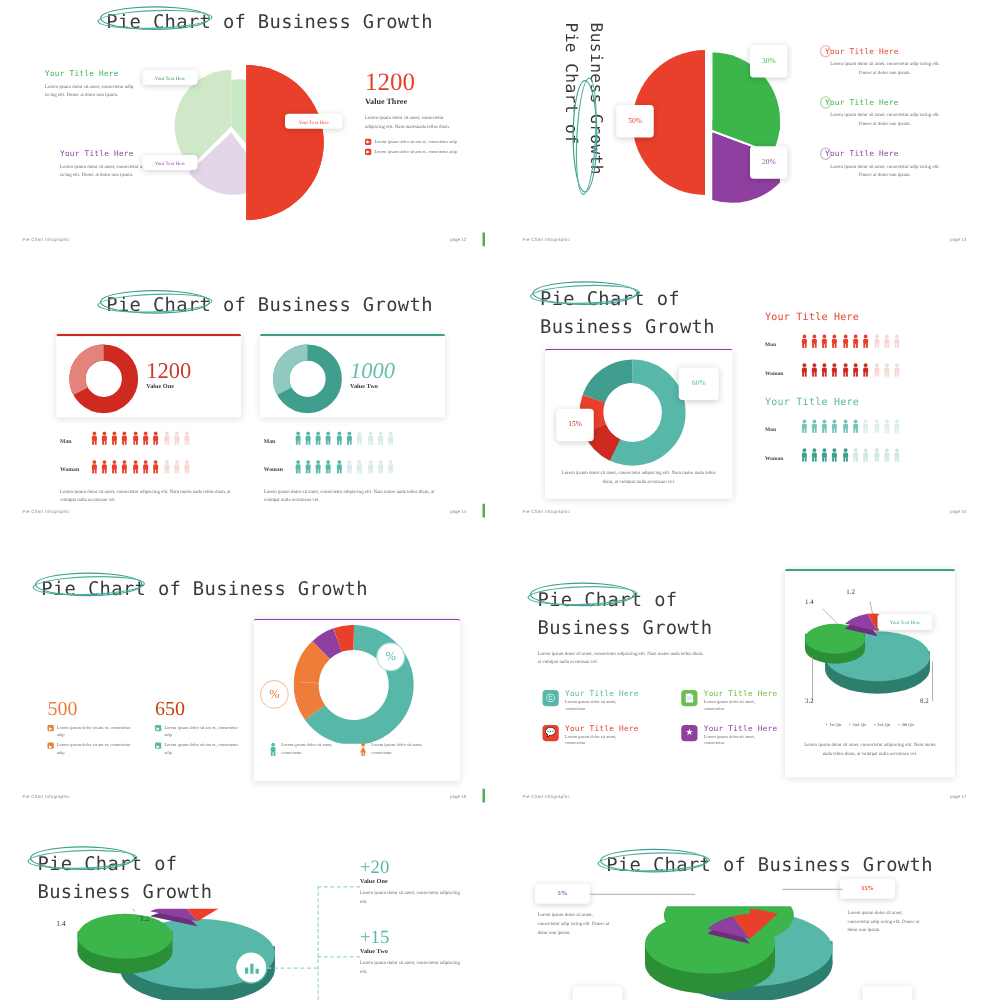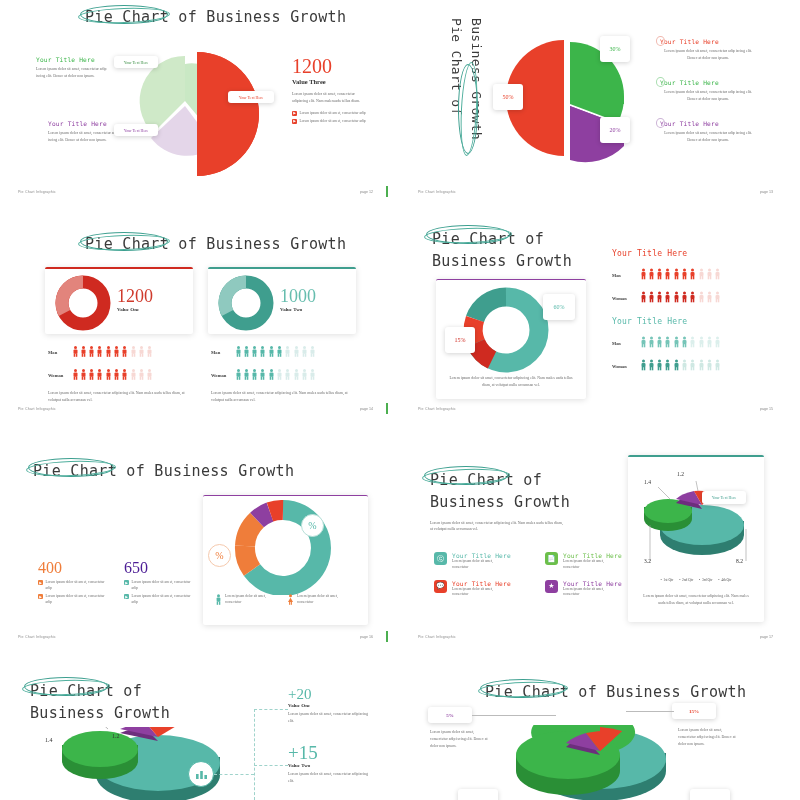--- a/index.html
+++ b/index.html
@@ -300,21 +300,21 @@
     </div>
     <div class="body-txt" style="margin-top:6px;width:145px;">Lorem ipsum dolor sit amet, consectetur adipiscing elit. Nam males uada tellus diam, at volutpat nulla accumsan vel.</div>
   </div>
 
   <div class="card" style="left:208px;top:52px;width:148px;height:67px;border-top:2px solid #3f9e8e;">
     <svg width="56" height="56" style="position:absolute;left:10px;top:6px;">
       <circle cx="28" cy="28" r="21" fill="none" stroke="#3f9e8e" stroke-width="13"></circle>
       <path d="M28,7 A21,21 0 0,0 9.5,38" fill="none" stroke="#8fc9bf" stroke-width="13"></path>
     </svg>
     <div style="position:absolute;left:72px;top:18px;">
-      <div class="bignum" style="font-size:18px;color:#66bdae;line-height:1;">1000</div>
+      <div class="bignum" style="font-size:18px;color:#66bdae;line-height:1;font-style:italic;">1000</div>
       <div style="font-family:'Liberation Serif',serif;font-weight:bold;font-size:5px;color:#333;margin-top:2px;">Value Two</div>
     </div>
   </div>
   <div style="position:absolute;left:211px;top:128px;width:148px;">
     <div class="prow" style="margin-bottom:5px;">
       <span class="lbl" style="width:22px;">Man</span>
       <span><svg width="7" height="11" viewBox="0 0 7 11" style="margin-right:1.3px">
               <circle cx="3.5" cy="1.6" r="1.5" fill="#57b8a9"></circle>
               <rect x="1.5" y="3.4" width="4" height="4.3" rx="1.2" fill="#57b8a9"></rect>
               <rect x="1.7" y="7.4" width="1.5" height="3.4" fill="#57b8a9"></rect>
@@ -689,34 +689,34 @@
 <div class="slide" style="left:0;top:440px;">
   <div class="title-wrap" style="left:33px;top:22px;">
     <span class="title hl" style="position:relative;">
       <span>Pie Chart of Business Growth</span>
       <span class="ellipse" style="left:-5px;top:-4px;width:86px;height:19px;border-color:#3c9f8f;"></span>
       <span class="ellipse" style="left:-7px;top:-1px;width:90px;height:15px;border-color:#4faf9d;transform:rotate(-2deg);"></span>
     </span>
   </div>
 
   <div style="position:absolute;left:38px;top:120px;">
-    <div class="bignum" style="font-size:16px;color:#ef7d3a;line-height:1;">400</div>
+    <div class="bignum" style="font-size:16px;color:#ef7d3a;line-height:1;">500</div>
     <div style="margin-top:4px;">
       <div class="bullet-row">
             <span class="bullet-ico" style="background:#ef7d3a;">▶</span>
             <span class="bullet-txt" style="width:62px;">Lorem ipsum dolor sit am et, consectetur adip</span>
           </div>
       <div class="bullet-row">
             <span class="bullet-ico" style="background:#ef7d3a;">▶</span>
             <span class="bullet-txt" style="width:62px;">Lorem ipsum dolor sit am et, consectetur adip</span>
           </div>
     </div>
   </div>
   <div style="position:absolute;left:124px;top:120px;">
-    <div class="bignum" style="font-size:16px;color:#4c1d95;line-height:1;font-family:Liberation Serif, serif;">650</div>
+    <div class="bignum" style="font-size:16px;color:#c2410c;line-height:1;font-family:Liberation Serif, serif;">650</div>
     <div style="margin-top:4px;">
       <div class="bullet-row">
             <span class="bullet-ico" style="background:#57b8a9;">▶</span>
             <span class="bullet-txt" style="width:62px;">Lorem ipsum dolor sit am et, consectetur adip</span>
           </div>
       <div class="bullet-row">
             <span class="bullet-ico" style="background:#57b8a9;">▶</span>
             <span class="bullet-txt" style="width:62px;">Lorem ipsum dolor sit am et, consectetur adip</span>
           </div>
     </div>
@@ -890,21 +890,21 @@
   <div class="dash-v" style="left:254px;top:44px;height:91px;"></div>
   <div class="dash-h" style="left:254px;top:44px;width:34px;"></div>
   <div class="dash-h" style="left:254px;top:100px;width:34px;"></div>
 
   <div style="position:absolute;left:288px;top:22px;width:84px;">
     <div class="bignum" style="font-size:15px;color:#57b8a9;line-height:1;">+20</div>
     <div style="font-family:'Liberation Serif',serif;font-weight:bold;font-size:5px;color:#333;margin-top:1px;">Value One</div>
     <div class="body-txt" style="margin-top:3px;">Lorem ipsum dolor sit amet, consectetur adipiscing elit.</div>
   </div>
   <div style="position:absolute;left:288px;top:78px;width:84px;">
-    <div class="bignum" style="font-size:19px;color:#57b8a9;line-height:1;">+15</div>
+    <div class="bignum" style="font-size:15px;color:#57b8a9;line-height:1;">+15</div>
     <div style="font-family:'Liberation Serif',serif;font-weight:bold;font-size:5px;color:#333;margin-top:1px;">Value Two</div>
     <div class="body-txt" style="margin-top:3px;">Lorem ipsum dolor sit amet, consectetur adipiscing elit.</div>
   </div>
 </div>
 
 <div class="slide" style="left:400px;top:665px;height:135px;">
   <div class="title-wrap" style="left:85px;top:18px;">
     <span class="title hl" style="position:relative;">
       <span>Pie Chart of Business Growth</span>
       <span class="ellipse" style="left:-5px;top:-4px;width:86px;height:19px;border-color:#3c9f8f;"></span>

